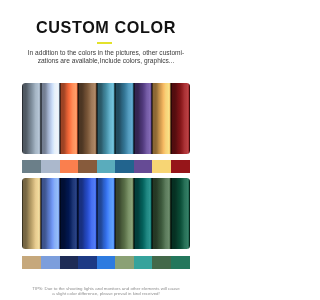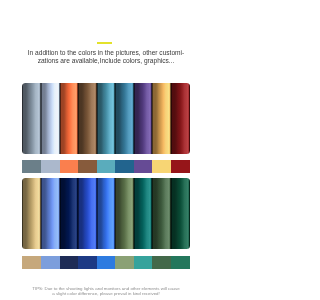--- a/index.html
+++ b/index.html
@@ -10,20 +10,21 @@
   .sub{position:absolute;left:6px;top:48.6px;width:200px;text-align:center;font-size:6.6px;line-height:8.2px;color:#3a3a3a;}
   .rowwrap{position:absolute;}
   .sw{position:absolute;top:0;height:100%;}
   .flat{position:absolute;top:0;height:100%;}
   .tips{position:absolute;left:6px;top:285.5px;width:200px;text-align:center;font-size:4.4px;line-height:5.8px;color:#8d8d8d;}
 </style>
 </head>
 <body>
 
 <div class="page">
+  <div class="title">CUSTOM COLOR</div>
   <div class="divider"></div>
   <div class="sub">
     <div>In addition to the colors in the pictures, other customi-</div>
     <div>zations are available,Include colors, graphics...</div>
   </div>
   <div id="rows">
       <div class="rowwrap" style="left: 22.4px; top: 83px; width: 167.2px; height: 71px; border-radius: 3.5px; overflow: hidden;">
         <div class="sw" style="left: 0px; width: 18.5778px; background: linear-gradient(90deg, rgb(38, 42, 47) 0%, rgb(38, 42, 47) 2%, rgb(47, 52, 57) 5%, rgb(80, 89, 98) 8%, rgb(80, 89, 98) 12%, rgb(80, 89, 98) 18%, rgb(87, 98, 108) 26%, rgb(107, 119, 131) 36%, rgb(123, 138, 152) 48%, rgb(144, 160, 175) 60%, rgb(167, 183, 198) 72%, rgb(173, 189, 205) 81%, rgb(183, 199, 215) 88%, rgb(162, 177, 193) 93%, rgb(72, 80, 88) 97%, rgb(16, 17, 19) 100%);"></div>
         <div class="sw" style="left: 18.5778px; width: 18.5778px; background: linear-gradient(90deg, rgb(55, 61, 70) 0%, rgb(55, 61, 70) 2%, rgb(68, 74, 86) 5%, rgb(116, 127, 146) 8%, rgb(116, 127, 146) 12%, rgb(116, 127, 146) 18%, rgb(127, 139, 161) 26%, rgb(155, 170, 196) 36%, rgb(179, 196, 227) 48%, rgb(205, 223, 249) 60%, rgb(229, 241, 250) 72%, rgb(236, 242, 251) 81%, rgb(239, 244, 251) 88%, rgb(224, 241, 250) 93%, rgb(104, 114, 131) 97%, rgb(23, 25, 29) 100%);"></div>
         <div class="sw" style="left: 37.1556px; width: 18.5778px; background: linear-gradient(90deg, rgb(75, 32, 17) 0%, rgb(75, 32, 17) 2%, rgb(92, 39, 21) 5%, rgb(156, 67, 36) 8%, rgb(156, 67, 36) 12%, rgb(156, 67, 36) 18%, rgb(172, 73, 40) 26%, rgb(209, 89, 48) 36%, rgb(242, 103, 56) 48%, rgb(255, 123, 72) 60%, rgb(255, 145, 92) 72%, rgb(255, 151, 98) 81%, rgb(255, 160, 106) 88%, rgb(255, 140, 87) 93%, rgb(140, 60, 32) 97%, rgb(31, 13, 7) 100%);"></div>

